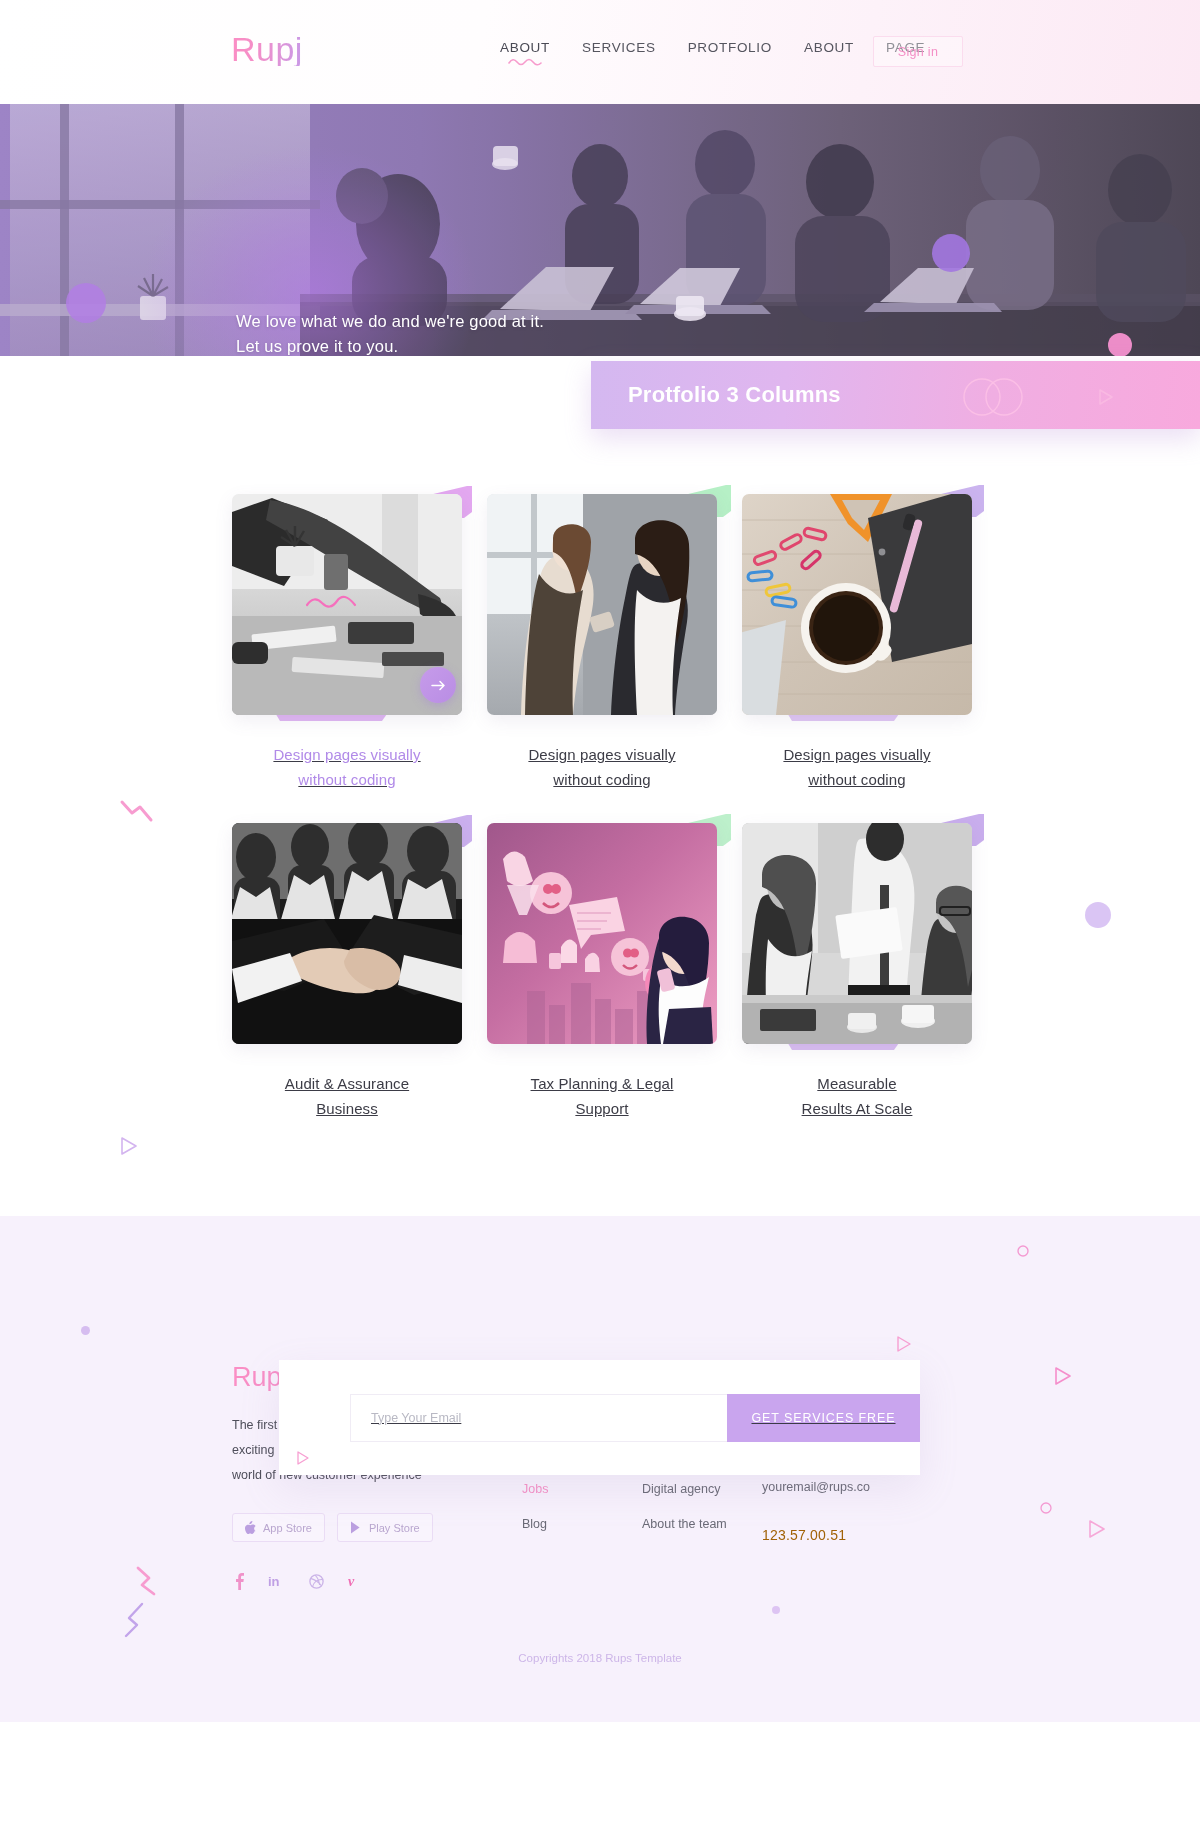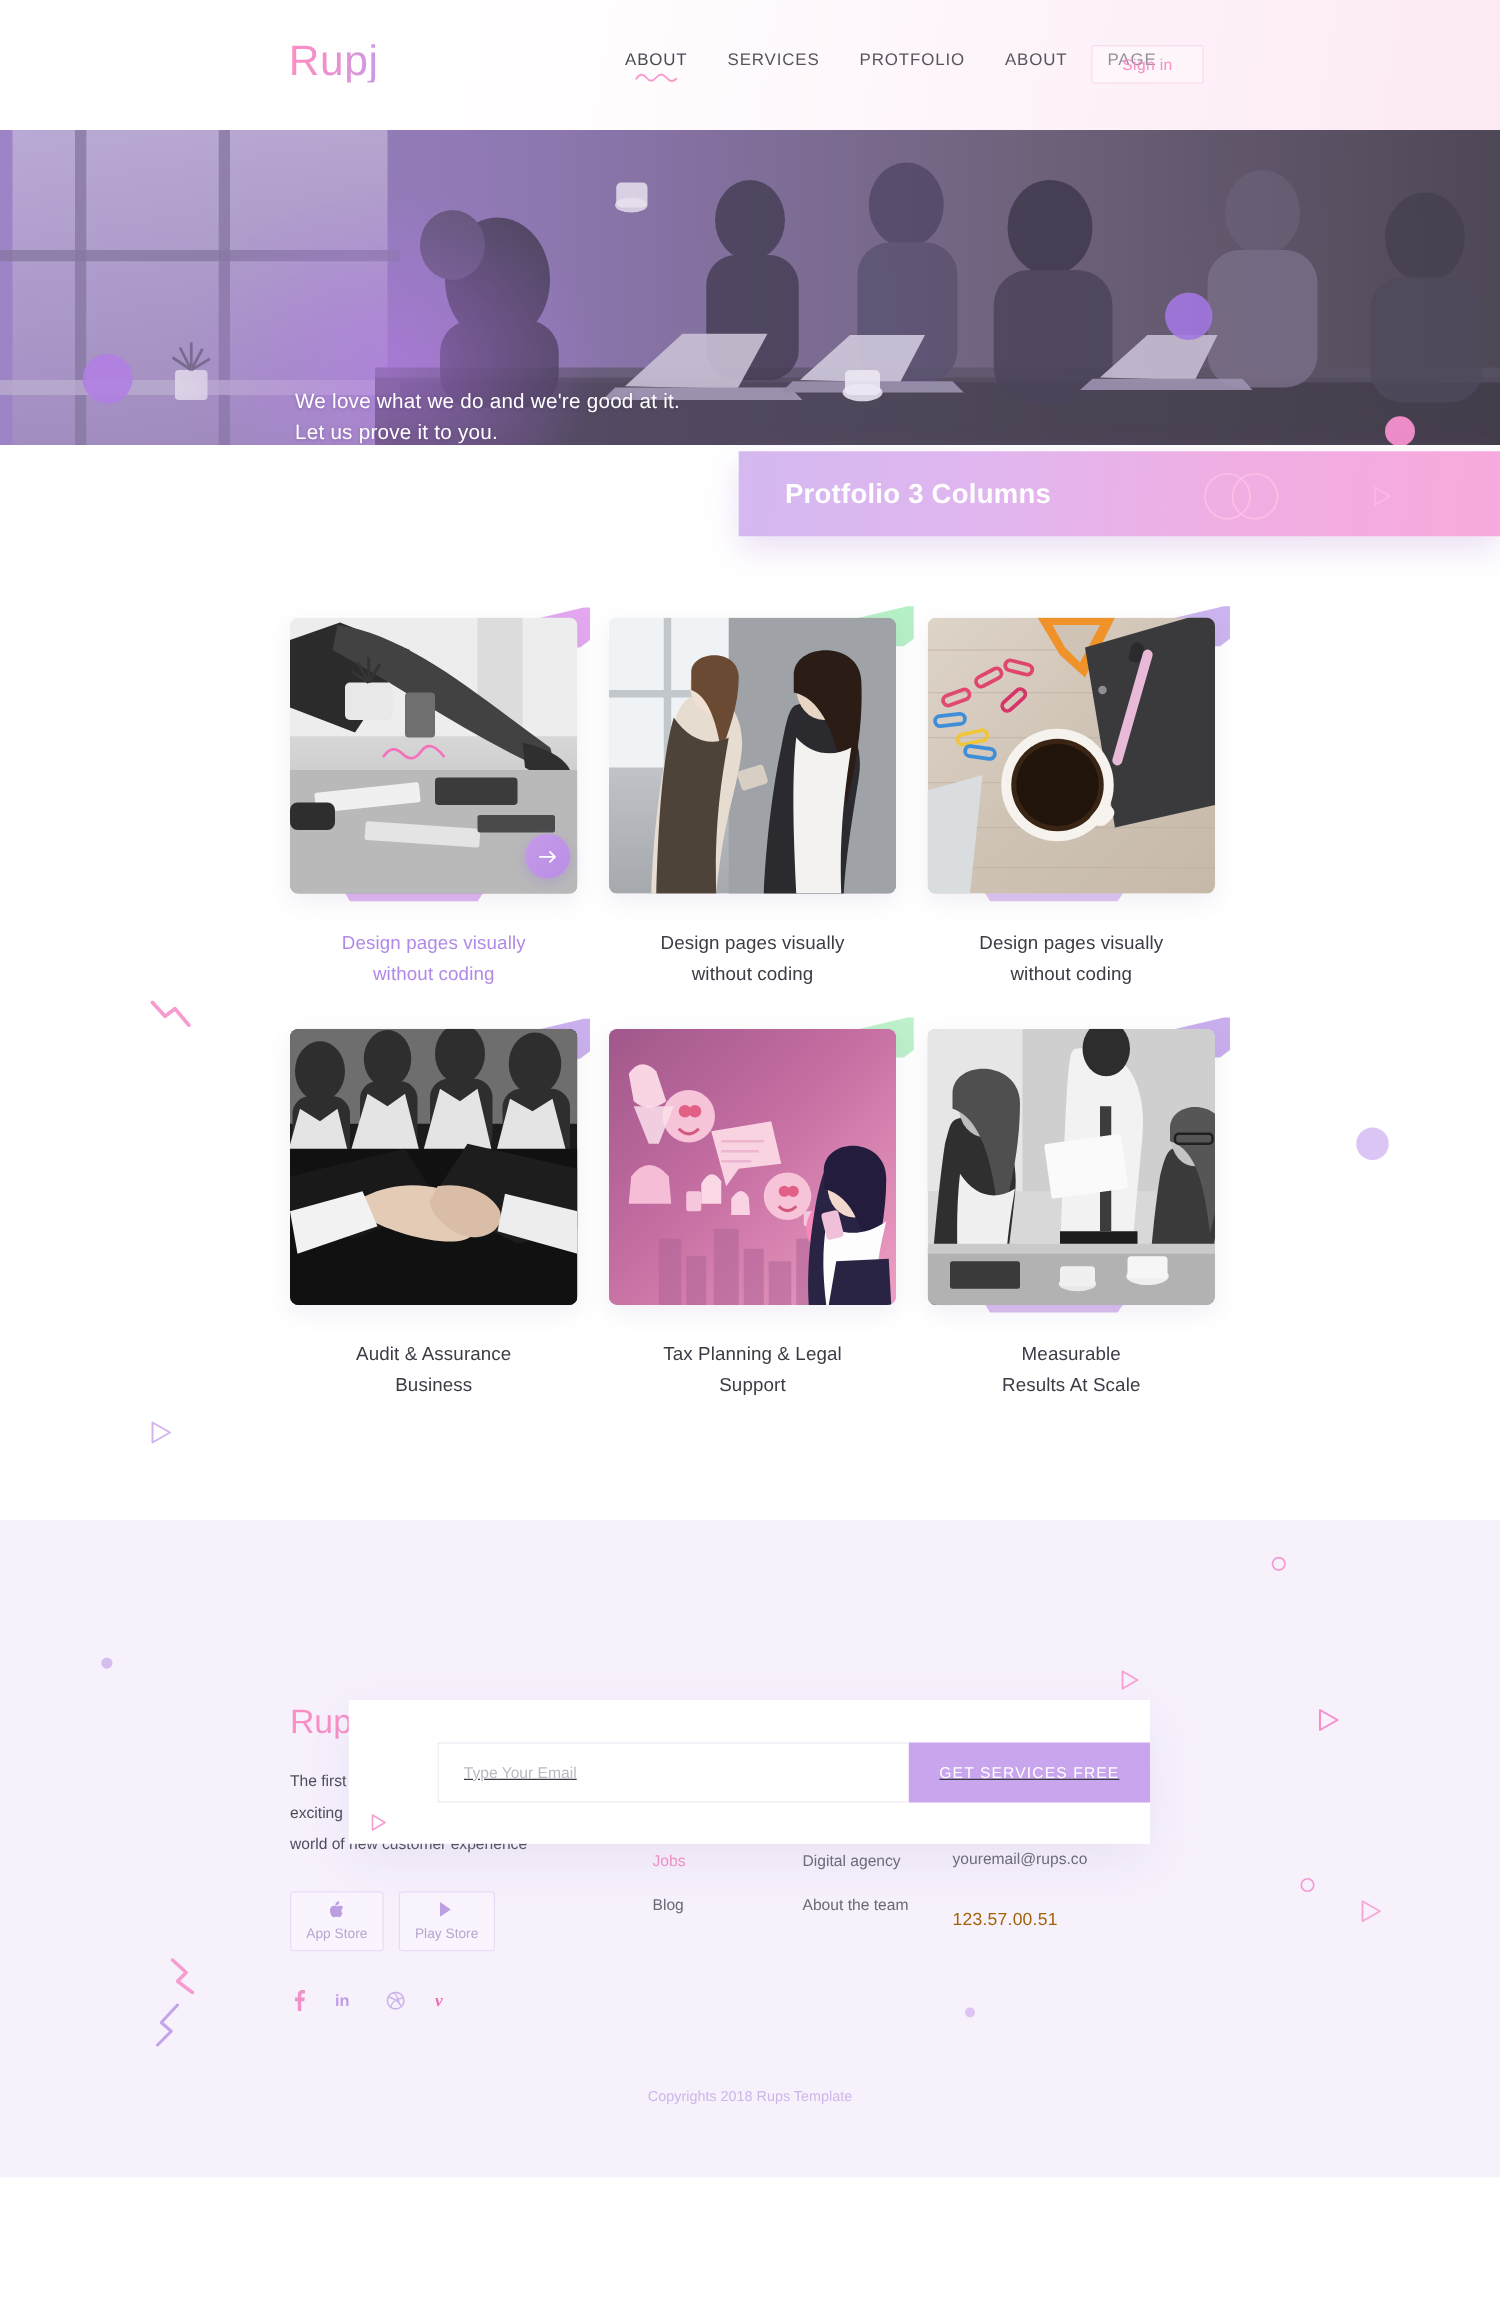--- a/index.html
+++ b/index.html
@@ -133,20 +133,21 @@
   .tb-circles { position: absolute; left: 357px; top: 16px; }
   .tb-tri { position: absolute; left: 505px; top: 26px; }
 
   
   .main {
     position: relative;
     background: #fff;
     padding-top: 129px;
     padding-bottom: 31px;
     min-height: 860px;
+    text-decoration: underline;
   }
   .grid {
     position: relative;
     width: 740px;
     margin: 0 auto;
     margin-left: 232px;
     display: grid;
     grid-template-columns: repeat(3, 230px);
     column-gap: 25px;
     row-gap: 0;
@@ -269,21 +270,20 @@
   .store-row { display: flex; gap: 12px; margin-bottom: 30px; }
   .store-btn {
     border: 1px solid #eadcf5;
     border-radius: 3px;
     padding: 7px 12px;
     display: flex; align-items: center; gap: 7px;
     font-size: 11px;
     color: #b9a6cf;
     background: rgba(255,255,255,.25);
     cursor: pointer;
-    flex-direction: column;
   }
   .social-row { display: flex; gap: 24px; align-items: center; padding-left: 3px; }
   .social-row span { cursor: pointer; }
   .f-col { width: 120px; }
   .f-col.company { margin-left: 28px; width: 120px; }
   .f-col.about { width: 120px; }
   .f-col.contact { width: 230px; }
   .f-head {
     font-size: 13px;
     font-weight: bold;

